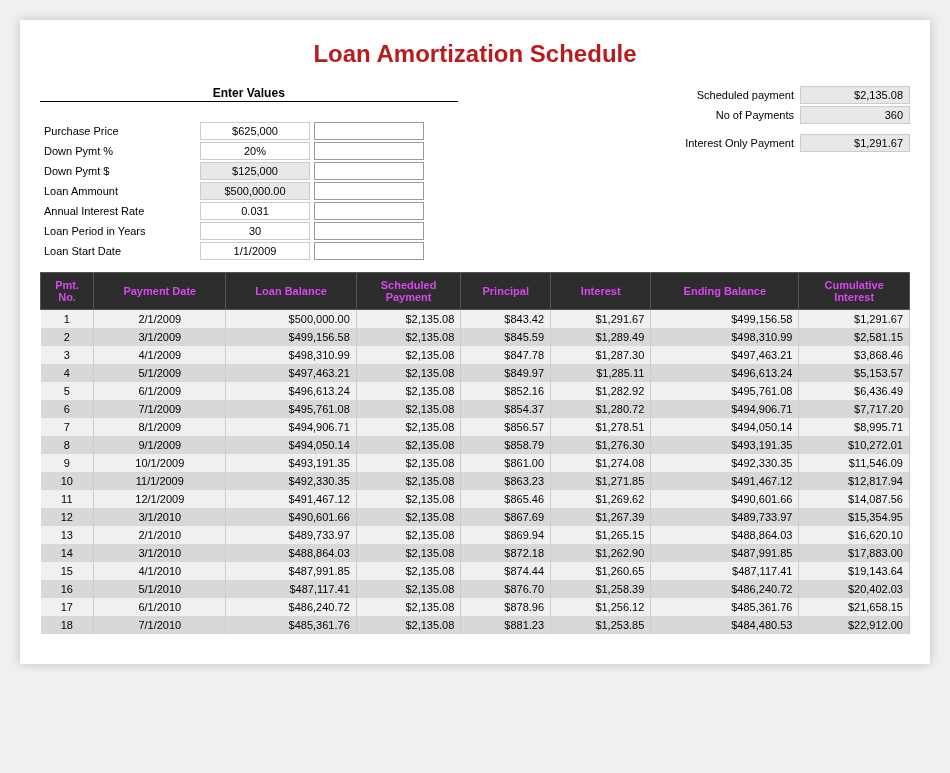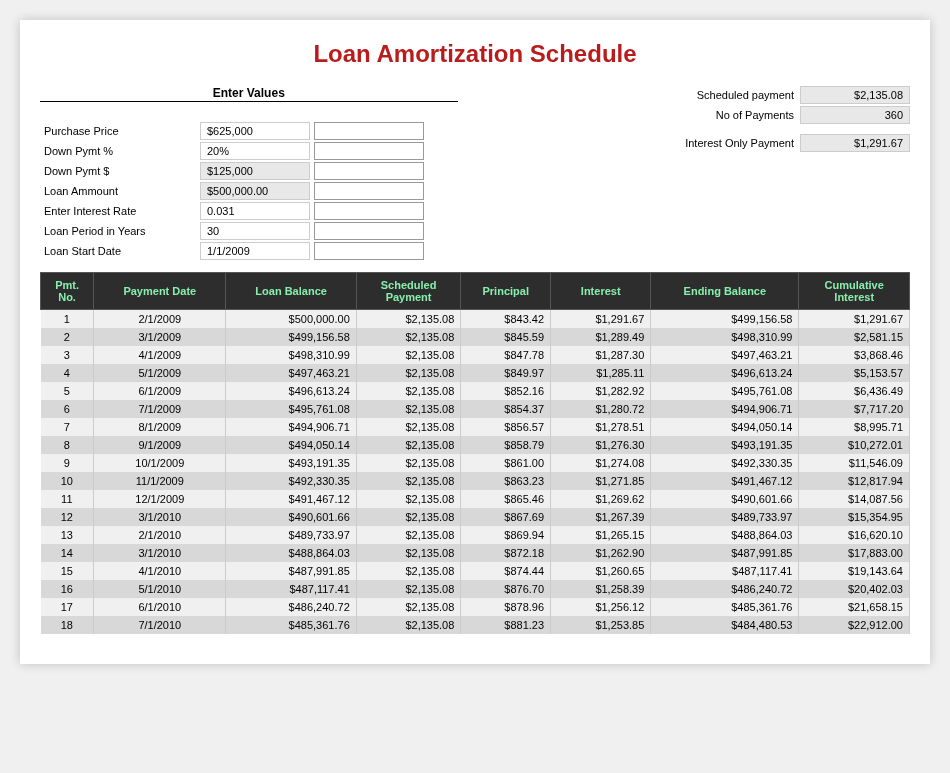--- a/index.html
+++ b/index.html
@@ -44,21 +44,21 @@
       align-items: center;
       margin-bottom: 2px;
     }
     .form-label {
       width: 160px;
       font-size: 11px;
       padding: 2px 4px;
     }
     .form-value {
       min-width: 110px;
-      text-align: left;
+      text-align: center;
       padding: 2px 6px;
       font-size: 11px;
       border: 1px solid #ccc;
       background: #e8e8e8;
     }
     .form-value.white {
       background: white;
     }
     .form-input-box {
       min-width: 110px;
@@ -91,21 +91,21 @@
       margin-top: 10px;
     }
     
     .amort-table {
       width: 100%;
       border-collapse: collapse;
       margin-top: 8px;
     }
     .amort-table thead tr {
       background: #2d2d2d;
-      color: #86efac;
+      color: #d946ef;
     }
     .amort-table thead th {
       padding: 6px 4px;
       text-align: center;
       font-size: 11px;
       font-weight: bold;
       border: 1px solid #555;
     }
     .amort-table tbody tr:nth-child(even) {
       background: #d8d8d8;
@@ -151,21 +151,21 @@
         <span class="form-label">Down Pymt $</span>
         <span class="form-value">$125,000</span>
         <div class="form-input-box"></div>
       </div>
       <div class="form-row">
         <span class="form-label">Loan Ammount</span>
         <span class="form-value">$500,000.00</span>
         <div class="form-input-box"></div>
       </div>
       <div class="form-row">
-        <span class="form-label">Enter Interest Rate</span>
+        <span class="form-label">Annual Interest Rate</span>
         <span class="form-value white">0.031</span>
         <div class="form-input-box"></div>
       </div>
       <div class="form-row">
         <span class="form-label">Loan Period in Years</span>
         <span class="form-value white">30</span>
         <div class="form-input-box"></div>
       </div>
       <div class="form-row">
         <span class="form-label">Loan Start Date</span>

